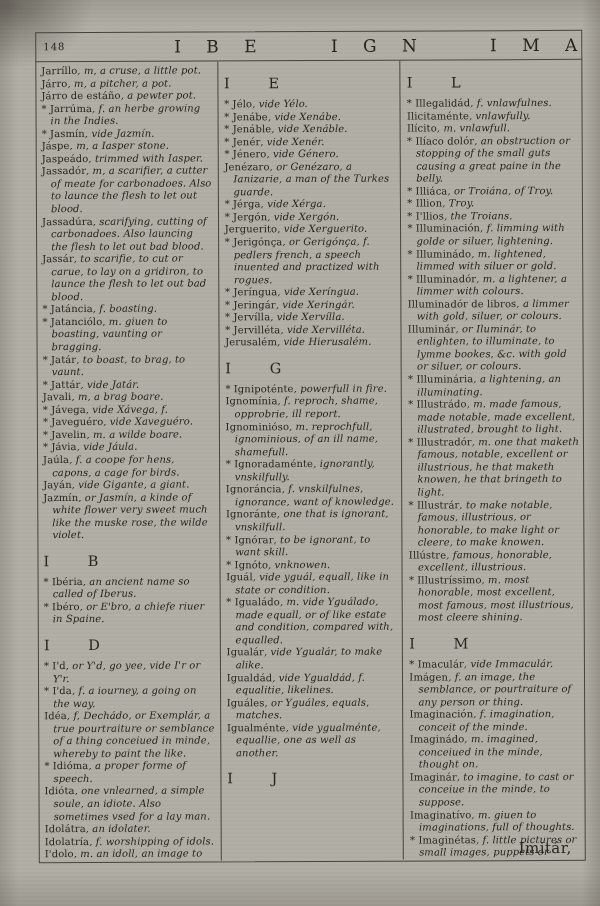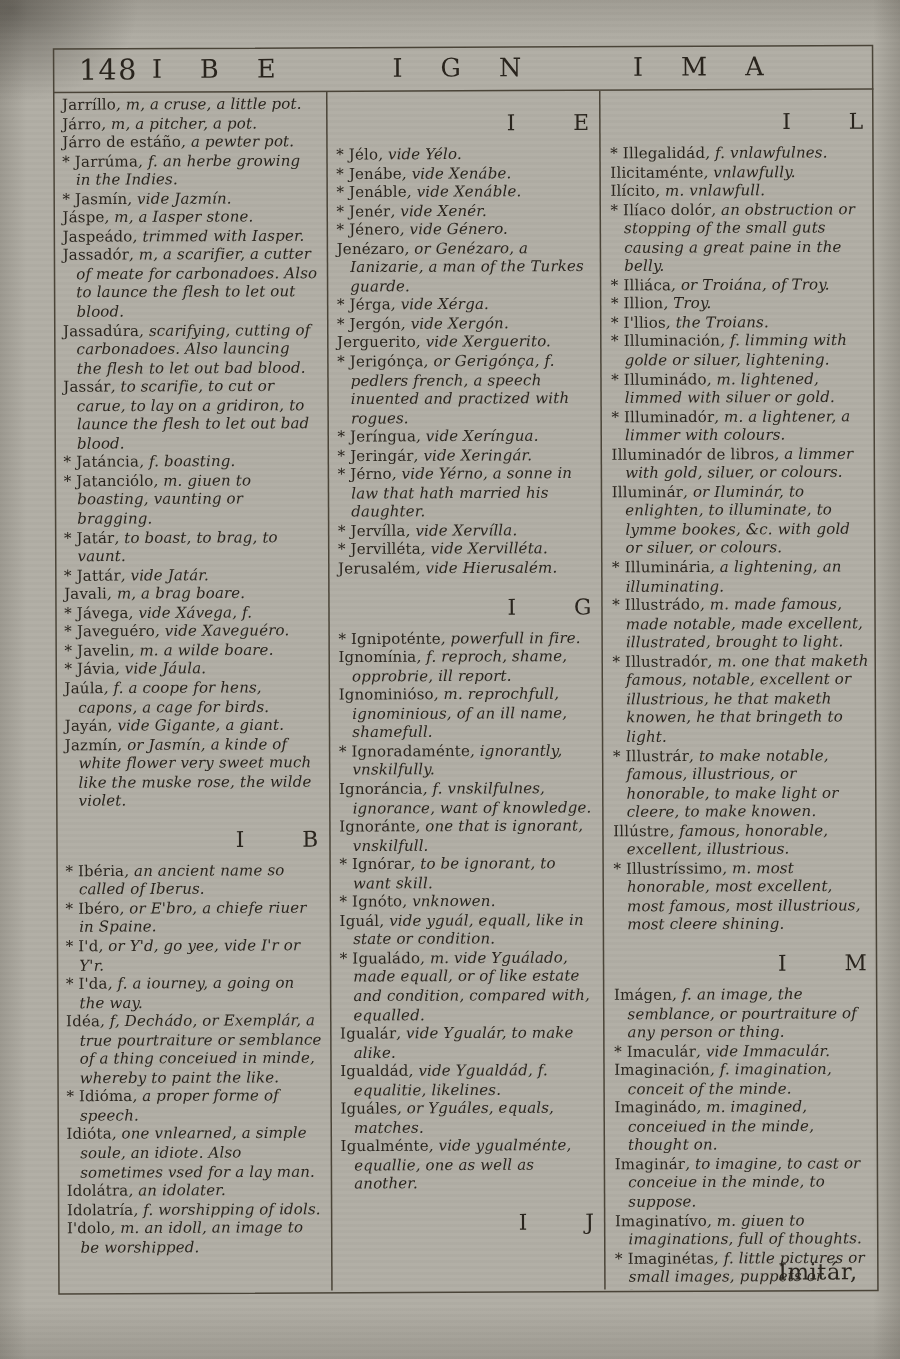--- a/index.html
+++ b/index.html
@@ -20,33 +20,33 @@
     border:1.4px solid #45403500;
     transform:rotate(-.25deg);
   }
   .frame::before{ 
     content:"";position:absolute;inset:0;border:1.3px solid #4a4438;pointer-events:none;
   }
   .hdr{
     display:flex;align-items:center;height:29px;border-bottom:1.3px solid #4a4438;
     font-size:17px;letter-spacing:2px;
   }
-  .pn{width:58px;padding-left:8px;font-size:19px;letter-spacing:1px;text-align:center;}
-  .hcell{flex:1;text-align:left;font-weight:400;word-spacing:10px;letter-spacing:5px;}
+  .pn{width:58px;padding-left:8px;font-size:10px;letter-spacing:1px;}
+  .hcell{flex:1;text-align:right;font-weight:400;word-spacing:10px;letter-spacing:5px;}
   .cols{display:flex;height:799px;}
   .col{flex:1;padding:3px 5px 0 6px;overflow:hidden;}
   .col.mid{border-left:1.2px solid #4a4438;border-right:1.2px solid #4a4438;}
   p.entry{
     margin:0;font-size:10px;line-height:12.55px;
     text-indent:-9px;padding-left:9px;
     letter-spacing:.1px;
   }
   p.entry .gl{font-style:italic;}
   .sect{
-    text-align:right;font-size:14.5px;word-spacing:30px;letter-spacing:2px;
+    text-align:left;font-size:14.5px;word-spacing:30px;letter-spacing:2px;
     margin:11px 0 7px 0;font-style:normal;
   }
   .catchword{
     position:absolute;right:14px;bottom:4px;font-size:15px;letter-spacing:.4px;
   }
 </style>
 </head>
 <body>
 
 <div class="frame">
@@ -76,20 +76,21 @@
         <p class="entry"><span class="hw">* Jávega</span><span class="gl">, vide Xávega, f.</span></p>
         <p class="entry"><span class="hw">* Javeguéro</span><span class="gl">, vide Xaveguéro.</span></p>
         <p class="entry"><span class="hw">* Javelin</span><span class="gl">, m. a wilde boare.</span></p>
         <p class="entry"><span class="hw">* Jávia</span><span class="gl">, vide Jáula.</span></p>
         <p class="entry"><span class="hw">Jaúla</span><span class="gl">, f. a coope for hens, capons, a cage for birds.</span></p>
         <p class="entry"><span class="hw">Jayán</span><span class="gl">, vide Gigante, a giant.</span></p>
         <p class="entry"><span class="hw">Jazmín</span><span class="gl">, or Jasmín, a kinde of white flower very sweet much like the muske rose, the wilde violet.</span></p>
         <div class="sect">I B</div>
         <p class="entry"><span class="hw">* Ibéria</span><span class="gl">, an ancient name so called of Iberus.</span></p>
         <p class="entry"><span class="hw">* Ibéro</span><span class="gl">, or E'bro, a chiefe riuer in Spaine.</span></p>
+        <div class="sect">I D</div>
         <p class="entry"><span class="hw">* I'd</span><span class="gl">, or Y'd, go yee, vide I'r or Y'r.</span></p>
         <p class="entry"><span class="hw">* I'da</span><span class="gl">, f. a iourney, a going on the way.</span></p>
         <p class="entry"><span class="hw">Idéa</span><span class="gl">, f, Dechádo, or Exemplár, a true pourtraiture or semblance of a thing conceiued in minde, whereby to paint the like.</span></p>
         <p class="entry"><span class="hw">* Idióma</span><span class="gl">, a proper forme of speech.</span></p>
         <p class="entry"><span class="hw">Idióta</span><span class="gl">, one vnlearned, a simple soule, an idiote. Also sometimes vsed for a lay man.</span></p>
         <p class="entry"><span class="hw">Idolátra</span><span class="gl">, an idolater.</span></p>
         <p class="entry"><span class="hw">Idolatría</span><span class="gl">, f. worshipping of idols.</span></p>
         <p class="entry"><span class="hw">I'dolo</span><span class="gl">, m. an idoll, an image to be worshipped.</span></p>
       </div>
     <div class="col mid">
@@ -99,21 +100,20 @@
         <p class="entry"><span class="hw">* Jenáble</span><span class="gl">, vide Xenáble.</span></p>
         <p class="entry"><span class="hw">* Jenér</span><span class="gl">, vide Xenér.</span></p>
         <p class="entry"><span class="hw">* Jénero</span><span class="gl">, vide Género.</span></p>
         <p class="entry"><span class="hw">Jenézaro</span><span class="gl">, or Genézaro, a Ianizarie, a man of the Turkes guarde.</span></p>
         <p class="entry"><span class="hw">* Jérga</span><span class="gl">, vide Xérga.</span></p>
         <p class="entry"><span class="hw">* Jergón</span><span class="gl">, vide Xergón.</span></p>
         <p class="entry"><span class="hw">Jerguerito</span><span class="gl">, vide Xerguerito.</span></p>
         <p class="entry"><span class="hw">* Jerigónça</span><span class="gl">, or Gerigónça, f. pedlers french, a speech inuented and practized with rogues.</span></p>
         <p class="entry"><span class="hw">* Jeríngua</span><span class="gl">, vide Xeríngua.</span></p>
         <p class="entry"><span class="hw">* Jeringár</span><span class="gl">, vide Xeringár.</span></p>
-        <p class="entry"><span class="hw">* Jérno</span><span class="gl">, vide Yérno, a sonne in law that hath married his daughter.</span></p>
         <p class="entry"><span class="hw">* Jervílla</span><span class="gl">, vide Xervílla.</span></p>
         <p class="entry"><span class="hw">* Jervilléta</span><span class="gl">, vide Xervilléta.</span></p>
         <p class="entry"><span class="hw">Jerusalém</span><span class="gl">, vide Hierusalém.</span></p>
         <div class="sect">I G</div>
         <p class="entry"><span class="hw">* Ignipoténte</span><span class="gl">, powerfull in fire.</span></p>
         <p class="entry"><span class="hw">Ignomínia</span><span class="gl">, f. reproch, shame, opprobrie, ill report.</span></p>
         <p class="entry"><span class="hw">Ignominióso</span><span class="gl">, m. reprochfull, ignominious, of an ill name, shamefull.</span></p>
         <p class="entry"><span class="hw">* Ignoradaménte</span><span class="gl">, ignorantly, vnskilfully.</span></p>
         <p class="entry"><span class="hw">Ignoráncia</span><span class="gl">, f. vnskilfulnes, ignorance, want of knowledge.</span></p>
         <p class="entry"><span class="hw">Ignoránte</span><span class="gl">, one that is ignorant, vnskilfull.</span></p>
@@ -141,22 +141,22 @@
         <p class="entry"><span class="hw">* Illuminadór</span><span class="gl">, m. a lightener, a limmer with colours.</span></p>
         <p class="entry"><span class="hw">Illuminadór de libros</span><span class="gl">, a limmer with gold, siluer, or colours.</span></p>
         <p class="entry"><span class="hw">Illuminár</span><span class="gl">, or Iluminár, to enlighten, to illuminate, to lymme bookes, &amp;c. with gold or siluer, or colours.</span></p>
         <p class="entry"><span class="hw">* Illuminária</span><span class="gl">, a lightening, an illuminating.</span></p>
         <p class="entry"><span class="hw">* Illustrádo</span><span class="gl">, m. made famous, made notable, made excellent, illustrated, brought to light.</span></p>
         <p class="entry"><span class="hw">* Illustradór</span><span class="gl">, m. one that maketh famous, notable, excellent or illustrious, he that maketh knowen, he that bringeth to light.</span></p>
         <p class="entry"><span class="hw">* Illustrár</span><span class="gl">, to make notable, famous, illustrious, or honorable, to make light or cleere, to make knowen.</span></p>
         <p class="entry"><span class="hw">Illústre</span><span class="gl">, famous, honorable, excellent, illustrious.</span></p>
         <p class="entry"><span class="hw">* Illustríssimo</span><span class="gl">, m. most honorable, most excellent, most famous, most illustrious, most cleere shining.</span></p>
         <div class="sect">I M</div>
+        <p class="entry"><span class="hw">* Imaculár</span><span class="gl">, vide Immaculár.</span></p>
         <p class="entry"><span class="hw">Imágen</span><span class="gl">, f. an image, the semblance, or pourtraiture of any person or thing.</span></p>
-        <p class="entry"><span class="hw">* Imaculár</span><span class="gl">, vide Immaculár.</span></p>
         <p class="entry"><span class="hw">Imaginación</span><span class="gl">, f. imagination, conceit of the minde.</span></p>
         <p class="entry"><span class="hw">Imaginádo</span><span class="gl">, m. imagined, conceiued in the minde, thought on.</span></p>
         <p class="entry"><span class="hw">Imaginár</span><span class="gl">, to imagine, to cast or conceiue in the minde, to suppose.</span></p>
         <p class="entry"><span class="hw">Imaginatívo</span><span class="gl">, m. giuen to imaginations, full of thoughts.</span></p>
         <p class="entry"><span class="hw">* Imaginétas</span><span class="gl">, f. little pictures or small images, puppets or babies.</span></p>
       </div>
   </div>
   <div class="catchword">Imitár,</div>
 </div>
 

